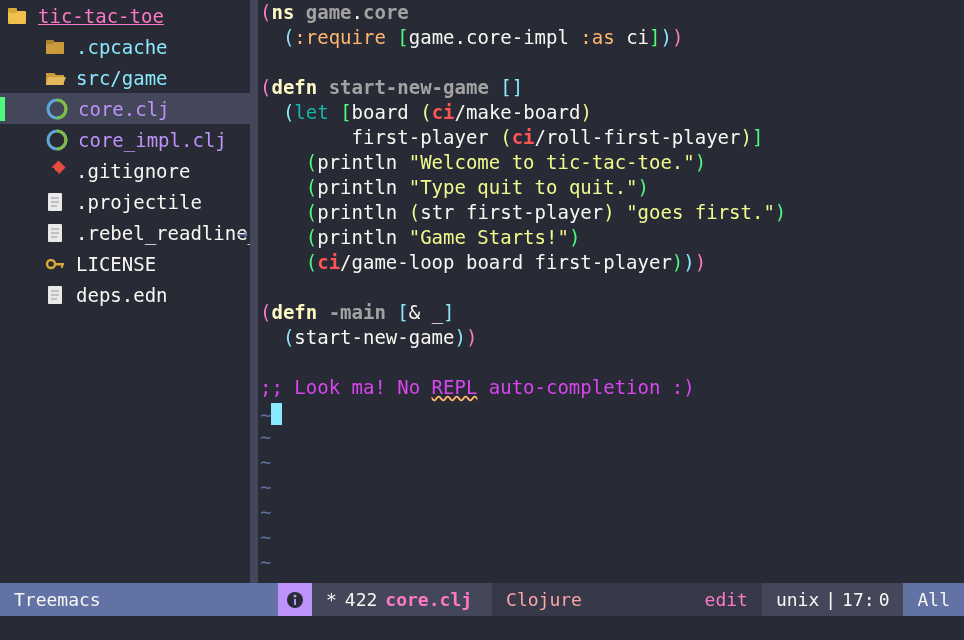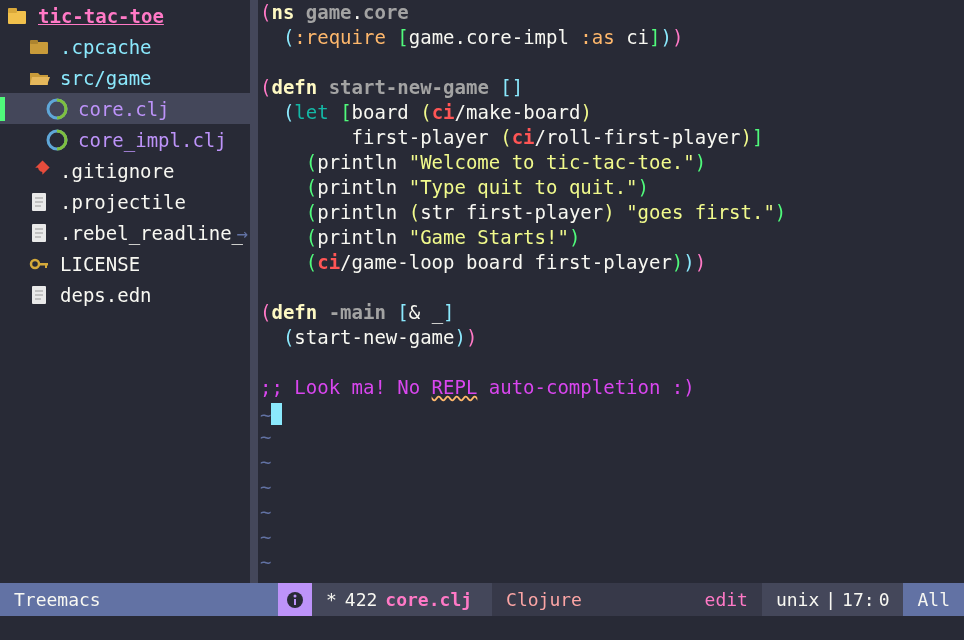--- a/index.html
+++ b/index.html
@@ -40,23 +40,23 @@
   }
   .icon {
     width: 22px;
     height: 22px;
     margin-right: 10px;
     display: flex;
     align-items: center;
     justify-content: center;
     flex-shrink: 0;
   }
-  .depth1 { padding-left: 28px; }
+  .depth1 { padding-left: 44px; }
   .depth2 { padding-left: 46px; }
-  .project { color: #ff79c6; font-weight: bold; text-decoration: underline; }
+  .project { color: #ff79c6; font-weight: normal; text-decoration: underline; }
   .folder-name { color: #8be9fd; }
   .file-name { color: #bd93f9; }
   .file-name-plain { color: #f8f8f2; }
   .tree-selected {
     background: #44475a;
     border-left: 3px solid #6272a4;
     margin-left: -3px;
   }
   .tree-cursor {
     position: absolute;

